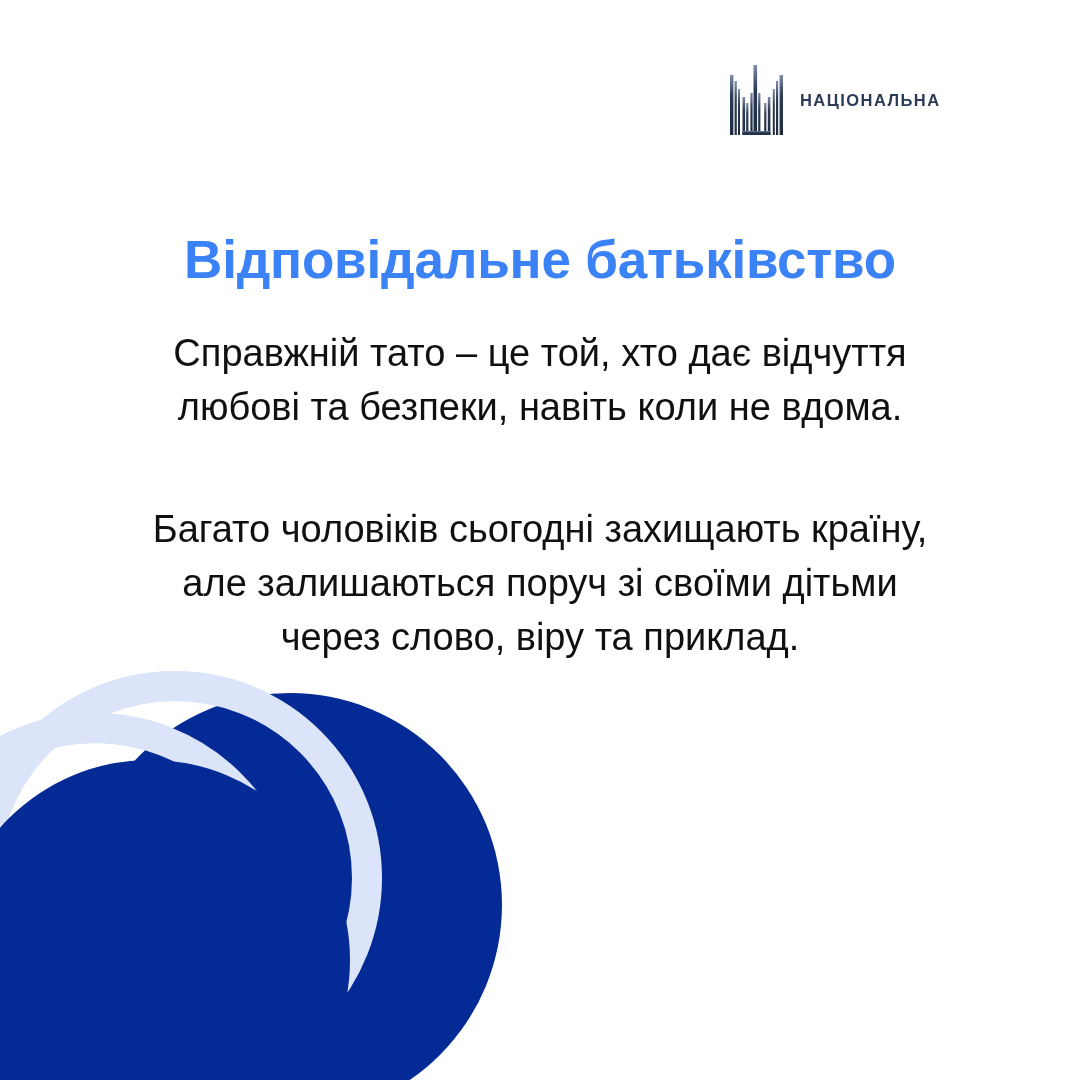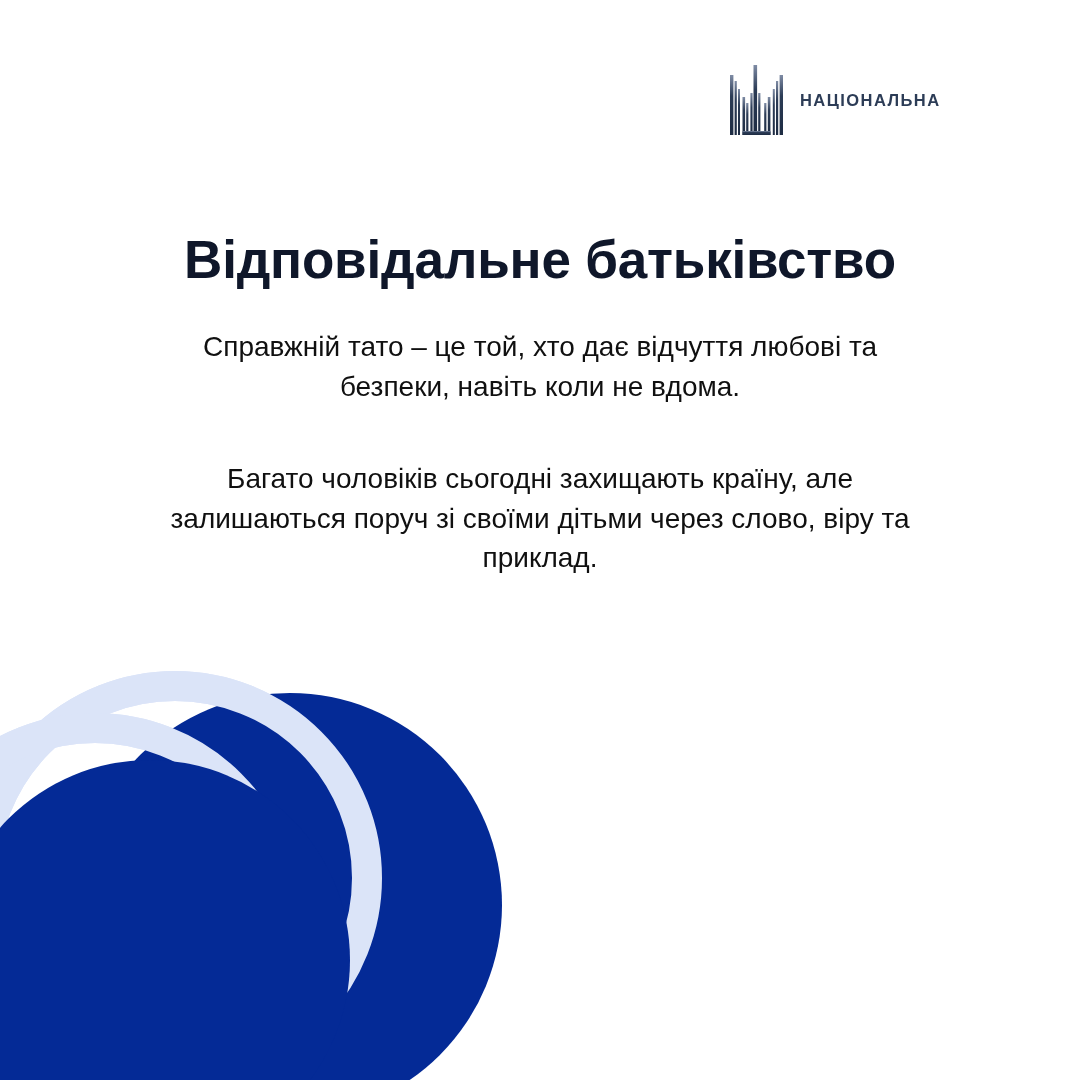--- a/index.html
+++ b/index.html
@@ -53,35 +53,35 @@
     position: absolute;
     left: 150px;
     top: 230px;
     width: 780px;
     text-align: center;
   }
   .headline {
     font-family: "Liberation Sans", sans-serif;
     font-size: 53px;
     font-weight: 700;
-    color: #0f172a;
+    color: #3b82f6;
     line-height: 1.12;
     letter-spacing: -0.2px;
     margin: 0 0 38px 0;
   }
   .para {
     font-family: "Liberation Sans", sans-serif;
-    font-size: 28px;
+    font-size: 38px;
     font-weight: 300;
     color: #101010;
     line-height: 1.42;
     margin: 0;
   }
   .para + .para {
-    margin-top: 52px;
+    margin-top: 68px;
   }
 
   
   .decor {
     position: absolute;
     left: 0;
     top: 620px;
     width: 620px;
     height: 470px;
     pointer-events: none;

